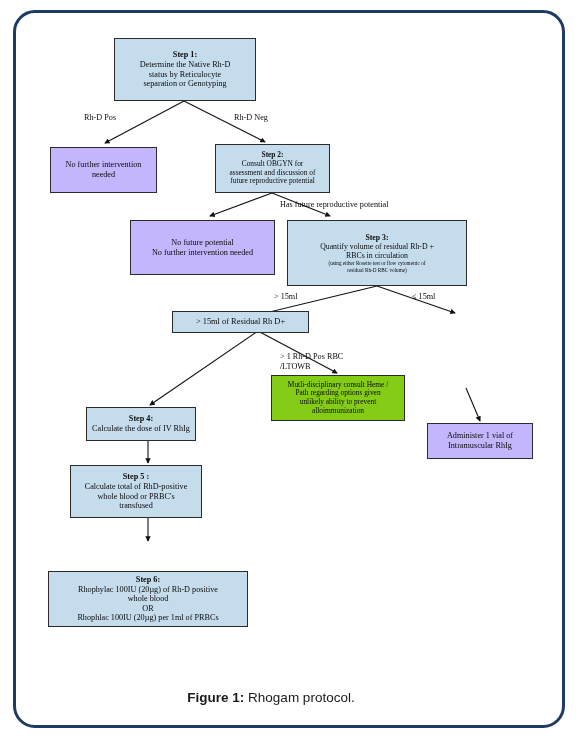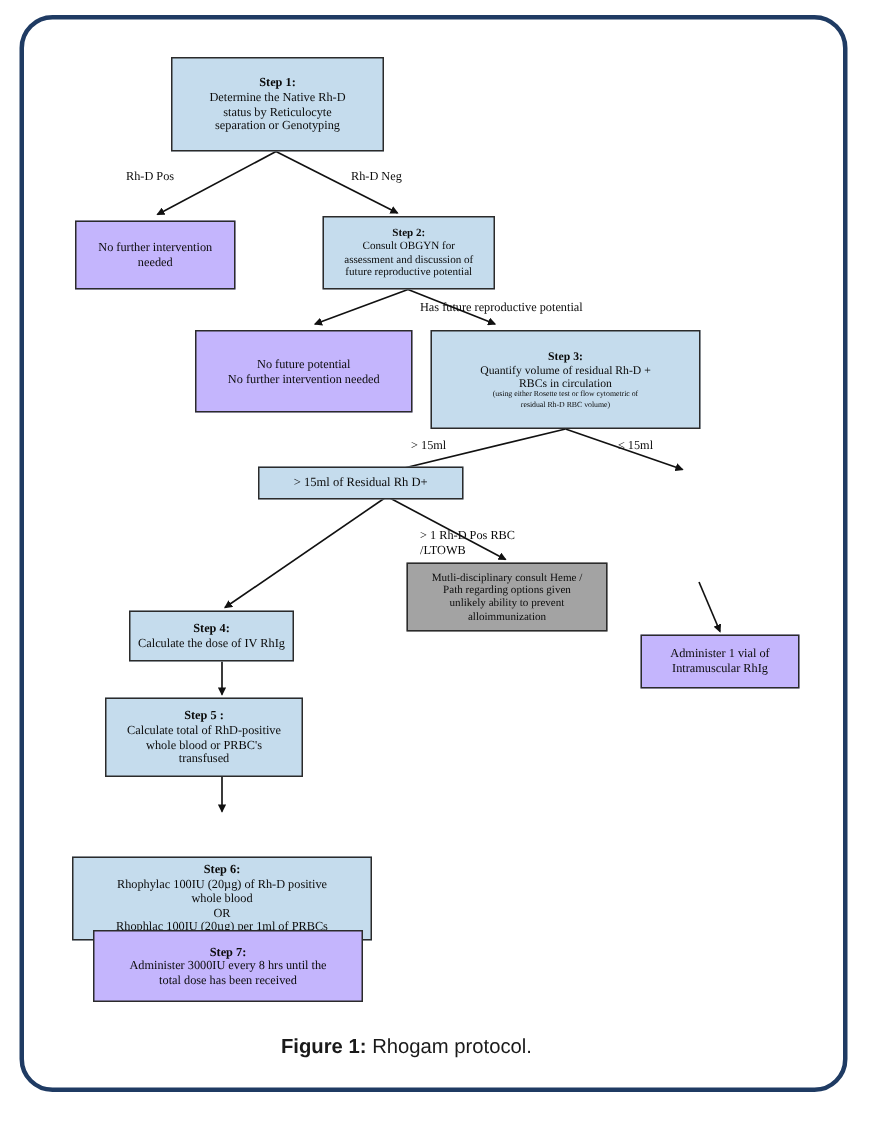--- a/index.html
+++ b/index.html
@@ -48,21 +48,21 @@
     flex-direction: column;
     align-items: center;
     justify-content: center;
     text-align: center;
     color: #0b0b0b;
     line-height: 1.16;
     padding: 2px 3px;
   }
   .blue  { background: #c5dced; }
   .green { background: #c4b5fd; }
-  .pink  { background: #a3a3a3; }
+  .pink  { background: #84cc16; }
 
   .node .ttl {
     font-weight: bold;
     display: block;
   }
   .node .ln { display: block; }
   .node .small {
     font-size: 5.2px;
     line-height: 1.2;
     display: block;
@@ -192,25 +192,20 @@
   </div>
 
   <div class="node blue" style="left:48px; top:543px; width:200px; height:56px; font-size:8.2px;margin-top:28px;">
     <span class="ttl">Step 6:</span>
     <span class="ln">Rhophylac 100IU (20µg) of Rh-D positive</span>
     <span class="ln">whole blood</span>
     <span class="ln">OR</span>
     <span class="ln">Rhophlac 100IU (20µg) per 1ml of PRBCs</span>
   </div>
 
-  <div class="node green" style="left:62px; top:620px; width:180px; height:48px; font-size:8.2px;">
-    <span class="ttl">Step 7:</span>
-    <span class="ln">Administer 3000IU every 8 hrs until the</span>
-    <span class="ln">total dose has been received</span>
-  </div>
 
   <div class="edge-label" style="left:84px; top:113px;">Rh-D Pos</div>
   <div class="edge-label" style="left:234px; top:113px;">Rh-D Neg</div>
   <div class="edge-label" style="left:280px; top:200px;">Has future reproductive potential</div>
   <div class="edge-label" style="left:274px; top:292px;">&gt; 15ml</div>
   <div class="edge-label" style="left:412px; top:292px;">≤ 15ml</div>
   <div class="edge-label" style="left:280px; top:352px;">&gt; 1 Rh-D Pos RBC</div>
   <div class="edge-label" style="left:280px; top:362px;">/LTOWB</div>
 
 </div>

